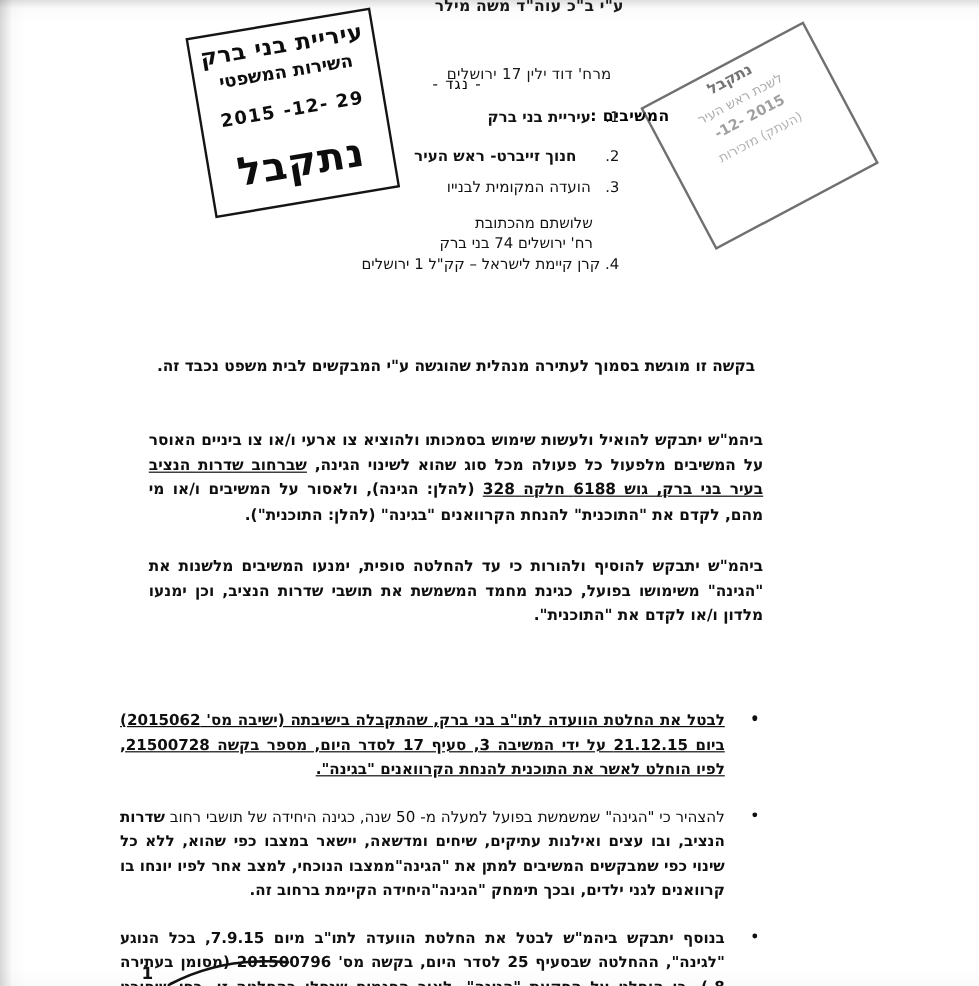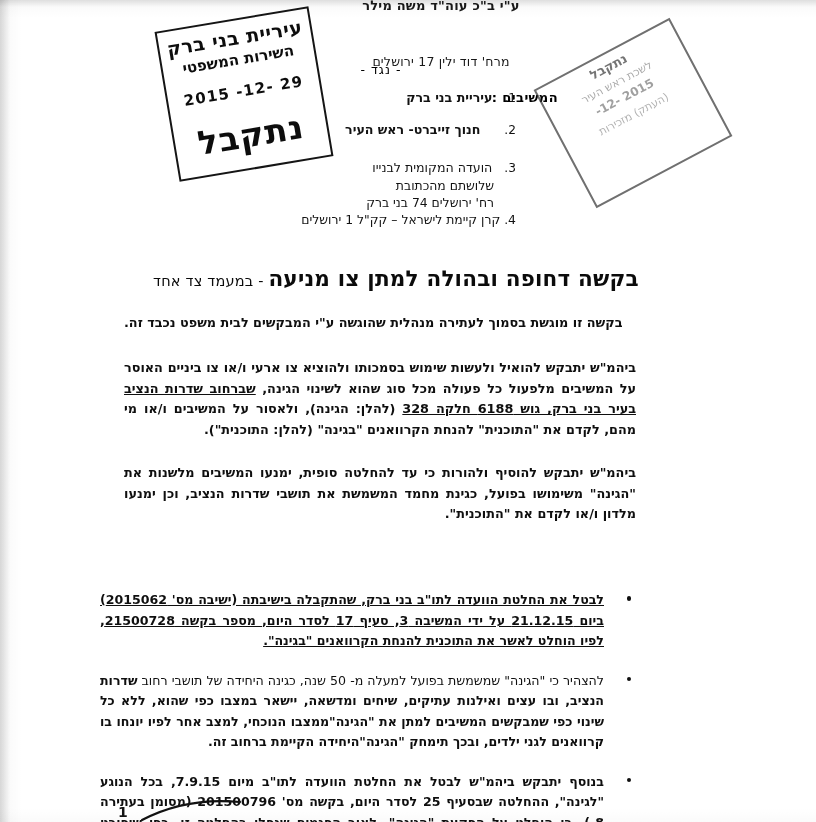--- a/index.html
+++ b/index.html
@@ -75,21 +75,21 @@
     letter-spacing: 0.4px;
   }
   .resp-item {
     position: absolute;
     font-size: 12.6px;
     color: #141414;
   }
   .resp-num { font-size: 12.2px; }
   .resp-1 { top: 90px;  right: 300px; }
   .resp-2 { top: 122px; right: 300px; }
-  .resp-3 { top: 160px; right: 300px; }
+  .resp-3 { top: 148px; right: 300px; }
   .resp-addr1 { top: 178px; right: 300px; font-size: 12.4px; }
   .resp-addr2 { top: 195px; right: 300px; font-size: 12.4px; }
   .resp-4 { top: 212px; right: 300px; font-size: 12.4px; text-align: right; }
 
   
   .stamp-received {
     position: absolute;
     left: 166px;
     top: 18px;
     width: 152px;
@@ -175,21 +175,21 @@
   .para {
     position: absolute;
     right: 180px;
     width: 512px;
     font-size: 12.8px;
     line-height: 1.62;
     text-align: justify;
     color: #111;
     font-weight: bold;
   }
-  .p-intro { top: 313px; text-align: left; width: 512px; margin-left: 28px; }
+  .p-intro { top: 296px; text-align: center; width: 512px; margin-left: 28px; }
   .p-1 { top: 358px; }
   .p-2 { top: 463px; }
   .p-3 { top: 543px; font-weight: normal; }
 
   
   .bullets {
     position: absolute;
     top: 590px;
     right: 176px;
     width: 540px;
@@ -274,23 +274,20 @@
     <div class="s-word">נתקבל</div>
   </div>
 
   <div class="stamp-faint">
     <div class="f1">נתקבל</div>
     <div class="f2">לשכת ראש העיר</div>
     <div class="f3">-12- 2015</div>
     <div class="f4">(העתק) מזכירות</div>
   </div>
 
-  <div class="doc-title">
-    <span>בקשה דחופה ובהולה למתן צו מניעה</span><span class="sub"> - במעמד צד אחד</span>
-  </div>
 
   <div class="para p-intro">בקשה זו מוגשת בסמוך לעתירה מנהלית שהוגשה ע"י המבקשים לבית משפט נכבד זה.</div>
 
   <div class="para p-1">
     <span>ביהמ"ש יתבקש להואיל ולעשות שימוש בסמכותו ולהוציא צו ארעי ו/או צו ביניים האוסר על המשיבים מלפעול כל פעולה מכל סוג שהוא לשינוי הגינה, </span><span class="und">שברחוב שדרות הנציב בעיר בני ברק, גוש 6188 חלקה 328</span><span> (להלן: הגינה), ולאסור על המשיבים ו/או מי מהם, לקדם את "התוכנית" להנחת הקרוואנים "בגינה" (להלן: התוכנית").</span>
   </div>
 
   <div class="para p-2">ביהמ"ש יתבקש להוסיף ולהורות כי עד להחלטה סופית, ימנעו המשיבים מלשנות את "הגינה" משימושו בפועל, כגינת מחמד המשמשת את תושבי שדרות הנציב, וכן ימנעו מלדון ו/או לקדם את "התוכנית".</div>
 
 

